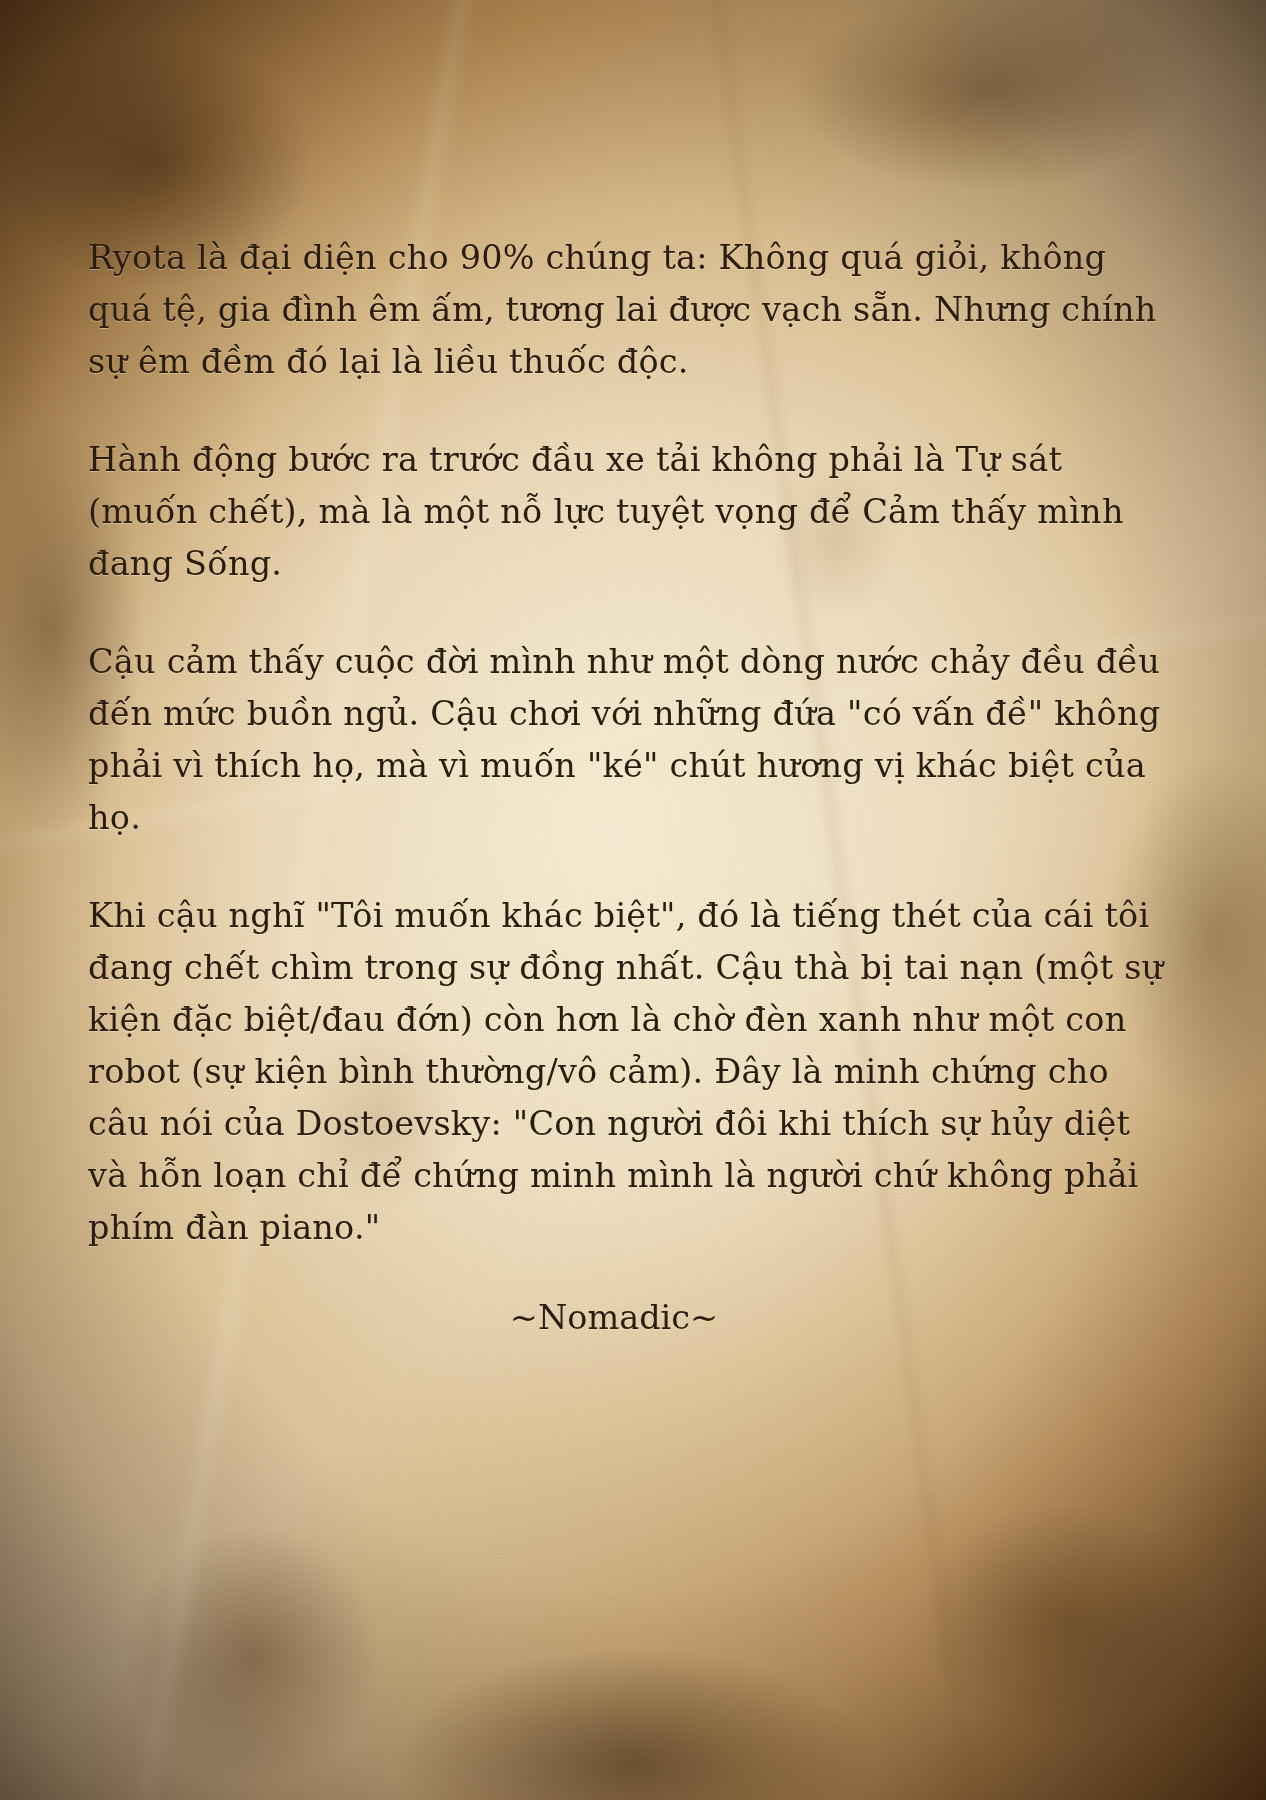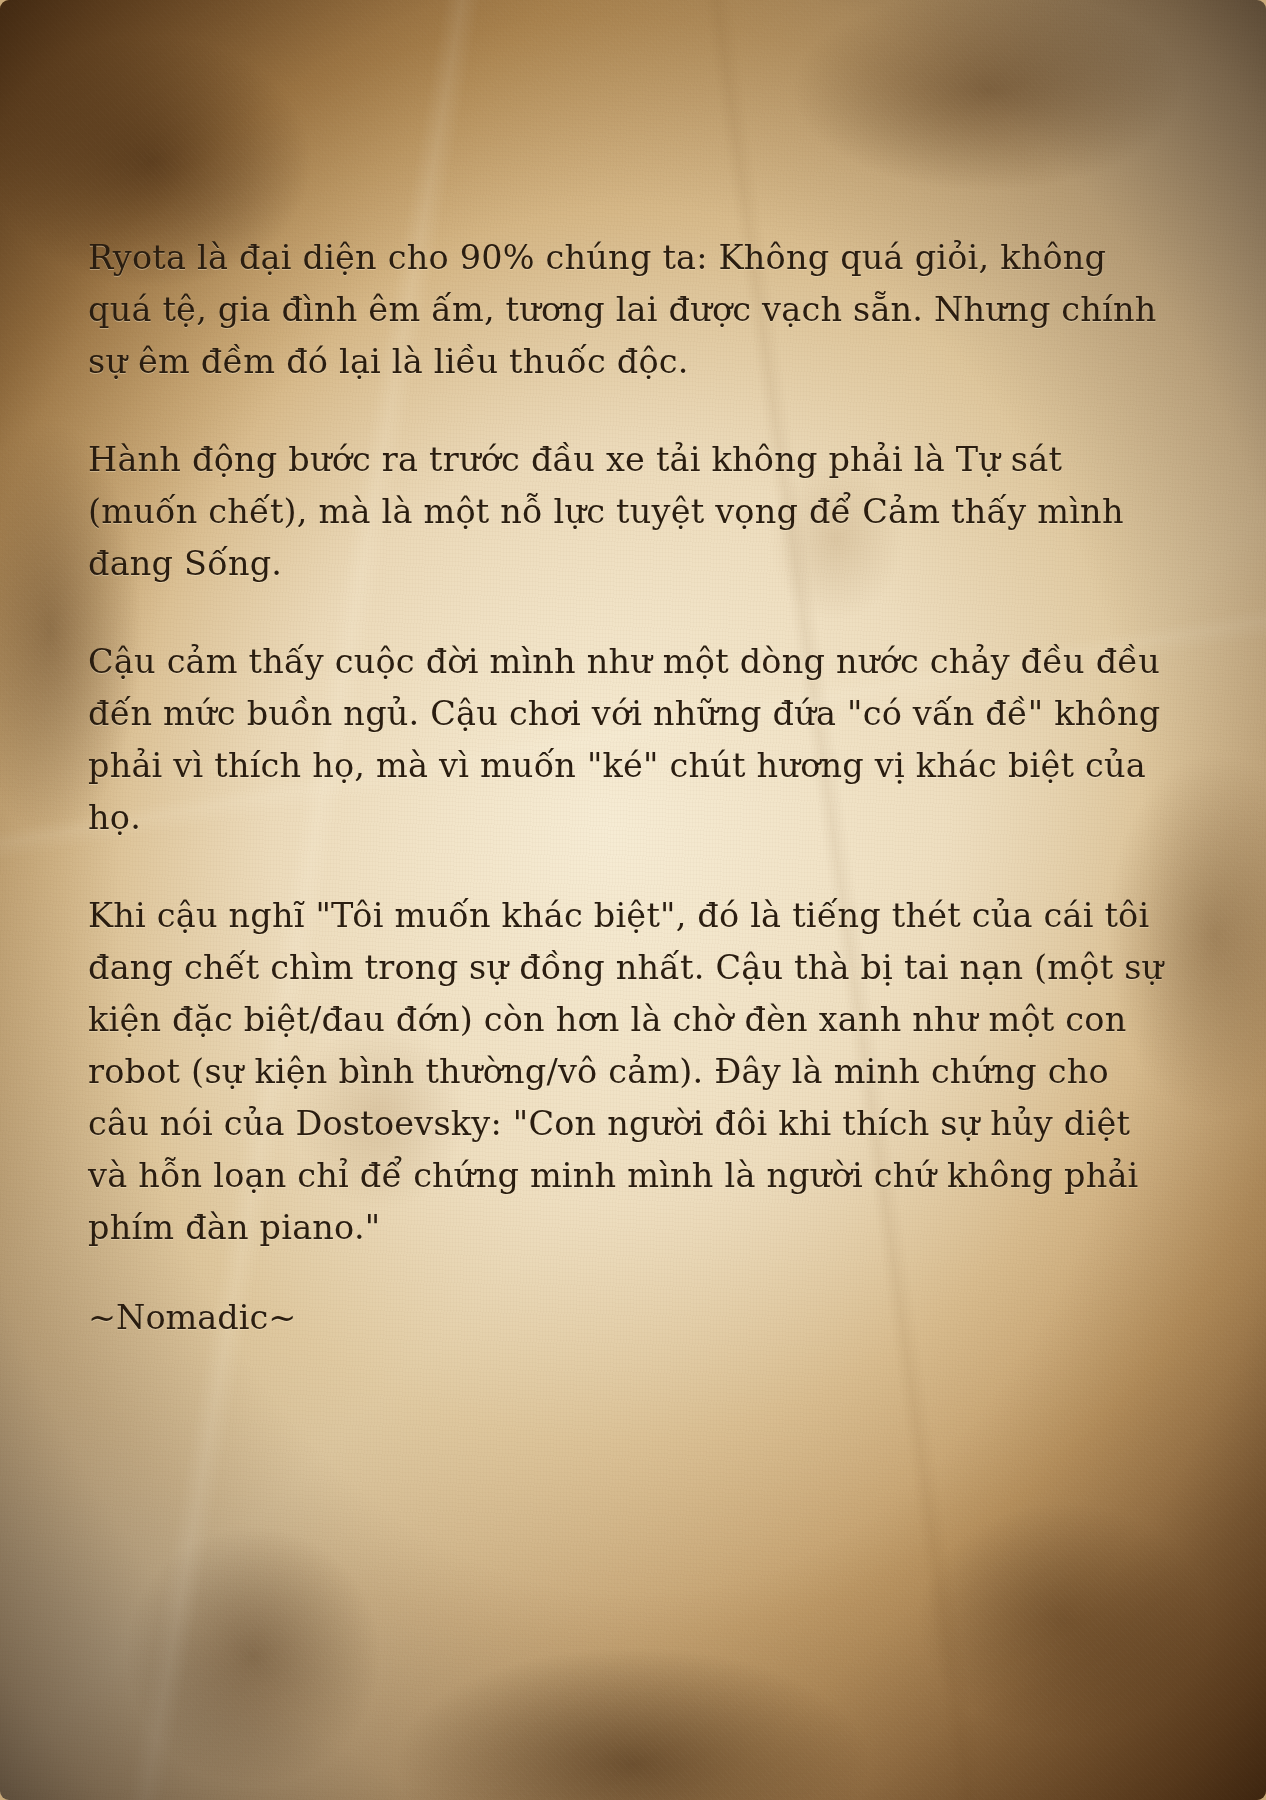--- a/index.html
+++ b/index.html
@@ -16,21 +16,20 @@
 
   .page {
     position: relative;
     width: 1266px;
     height: 1800px;
     overflow: hidden;
     
     background:
       radial-gradient(ellipse 70% 55% at 48% 46%, rgba(247,237,214,0.95) 0%, rgba(238,222,192,0.85) 38%, rgba(214,186,141,0.6) 62%, rgba(160,120,70,0.35) 82%, rgba(90,58,28,0.25) 100%),
       linear-gradient(135deg, #8a5d2c 0%, #c9a063 18%, #e8d5ae 42%, #efe2c2 58%, #cda771 82%, #7c4f23 100%);
-    border-radius: 9px;
   }
 
   
   .stains {
     position: absolute;
     inset: 0;
     background:
       radial-gradient(ellipse 18% 10% at 12% 9%, rgba(60,34,12,0.55), rgba(60,34,12,0) 70%),
       radial-gradient(ellipse 22% 8% at 78% 5%, rgba(70,42,16,0.45), rgba(70,42,16,0) 70%),
       radial-gradient(ellipse 10% 16% at 4% 35%, rgba(72,44,18,0.40), rgba(72,44,18,0) 72%),
@@ -93,21 +92,21 @@
     margin: 0 0 46px 0;
     text-shadow: 0 1px 0 rgba(255,245,220,0.35);
     white-space: pre-wrap;
   }
 
   .signature {
     font-family: "DejaVu Serif", serif;
     font-size: 33.5px;
     line-height: 52px;
     color: #2a1d10;
-    text-align: left;
+    text-align: center;
     padding-right: 28px;
     margin-top: -8px;
     text-shadow: 0 1px 0 rgba(255,245,220,0.35);
   }
 </style>
 </head>
 <body>
 
 <div class="page">
   <div class="stains"></div>

